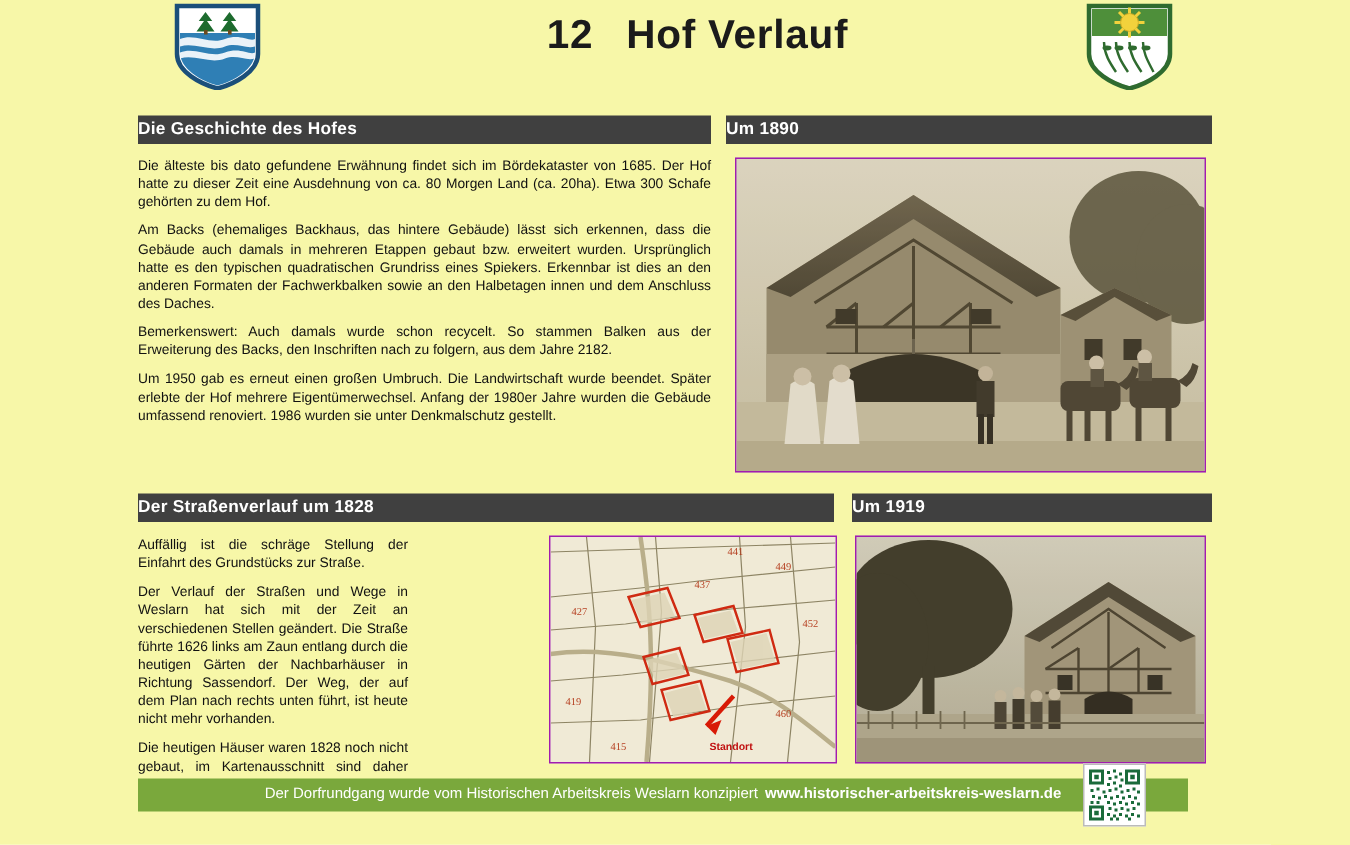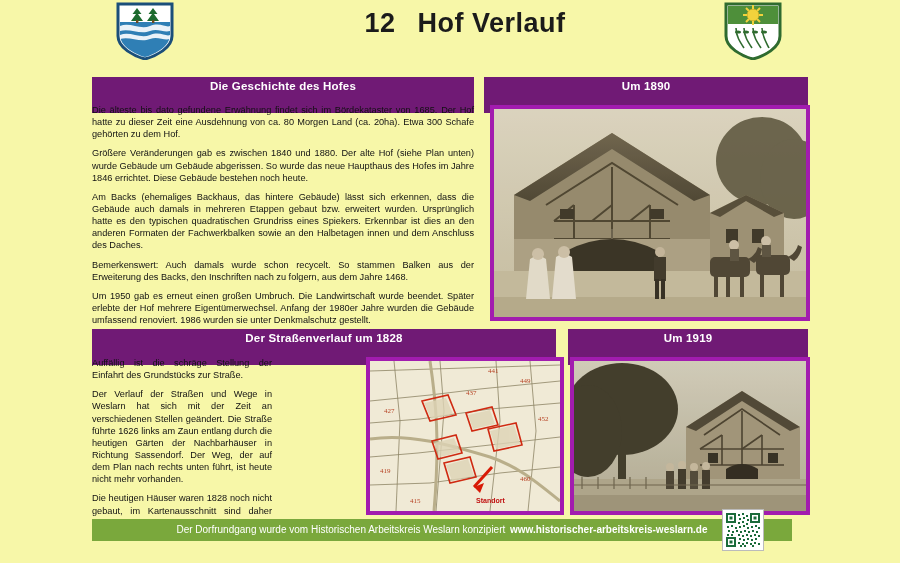--- a/index.html
+++ b/index.html
@@ -30,43 +30,42 @@
   
   .crest{
     position:absolute;top:2px;width:62px;height:58px;
   }
   .crest.left{left:52px;}
   .crest.right{left:660px;}
   .crest svg{display:block;}
 
   
   .bar{
-    position:absolute;height:36px;
-    background:#701a75;
+    position:absolute;height:19px;
+    background:#404040;
     color:#ffffff;
     font-size:11.5px;font-weight:bold;
-    text-align:center;
     line-height:19px;
     letter-spacing:0.2px;
   }
 
   
   .text-col{
     position:absolute;
     font-size:9.2px;
     color:#111;
     line-height:1.32;
     text-align:justify;
   }
   .text-col p{margin:0 0 7px 0;}
 
   
   .photo{
     position:absolute;
-    border:4px solid #a21caf;
+    border:1px solid #a21caf;
     overflow:hidden;
     background:#cfcfc0;
   }
 
   
   .footer-bar{
     position:absolute;left:92px;top:519px;width:700px;height:22px;
     background:#7aa83c;color:#fff;
     font-size:10px;
     line-height:22px;
@@ -136,23 +135,22 @@
           <ellipse cx="42" cy="30" rx="3" ry="1.6"></ellipse>
         </g>
       </svg>
     </div>
   </div>
 
   <div class="bar" style="left:92px;top:77px;width:382px;">Die Geschichte des Hofes</div>
 
   <div class="text-col" style="left:92px;top:104px;width:382px;">
     <p>Die älteste bis dato gefundene Erwähnung findet sich im Bördekataster von 1685. Der Hof hatte zu dieser Zeit eine Ausdehnung von ca. 80 Morgen Land (ca. 20ha). Etwa 300 Schafe gehörten zu dem Hof.</p>
-    <p>Größere Veränderungen gab es zwischen 1840 und 1880. Der alte Hof (siehe Plan unten) wurde Gebäude um Gebäude abgerissen. So wurde das neue Haupthaus des Hofes im Jahre 1846 errichtet. Diese Gebäude bestehen noch heute.</p>
     <p>Am Backs (ehemaliges Backhaus, das hintere Gebäude) lässt sich erkennen, dass die Gebäude auch damals in mehreren Etappen gebaut bzw. erweitert wurden. Ursprünglich hatte es den typischen quadratischen Grundriss eines Spiekers. Erkennbar ist dies an den anderen Formaten der Fachwerkbalken sowie an den Halbetagen innen und dem Anschluss des Daches.</p>
-    <p>Bemerkenswert: Auch damals wurde schon recycelt. So stammen Balken aus der Erweiterung des Backs, den Inschriften nach zu folgern, aus dem Jahre 1468.</p>
+    <p>Bemerkenswert: Auch damals wurde schon recycelt. So stammen Balken aus der Erweiterung des Backs, den Inschriften nach zu folgern, aus dem Jahre 2182.</p>
     <p>Um 1950 gab es erneut einen großen Umbruch. Die Landwirtschaft wurde beendet. Später erlebte der Hof mehrere Eigentümerwechsel. Anfang der 1980er Jahre wurden die Gebäude umfassend renoviert. 1986 wurden sie unter Denkmalschutz gestellt.</p>
   </div>
 
   <div class="bar" style="left:484px;top:77px;width:324px;">Um 1890</div>
 
   <div class="photo" style="left:490px;top:105px;width:312px;height:208px;">
     <svg width="312" height="208" viewBox="0 0 312 208" preserveAspectRatio="none">
       <defs>
         <linearGradient id="sky1" x1="0" y1="0" x2="0" y2="1">
           <stop offset="0" stop-color="#e8e2cf"></stop>

